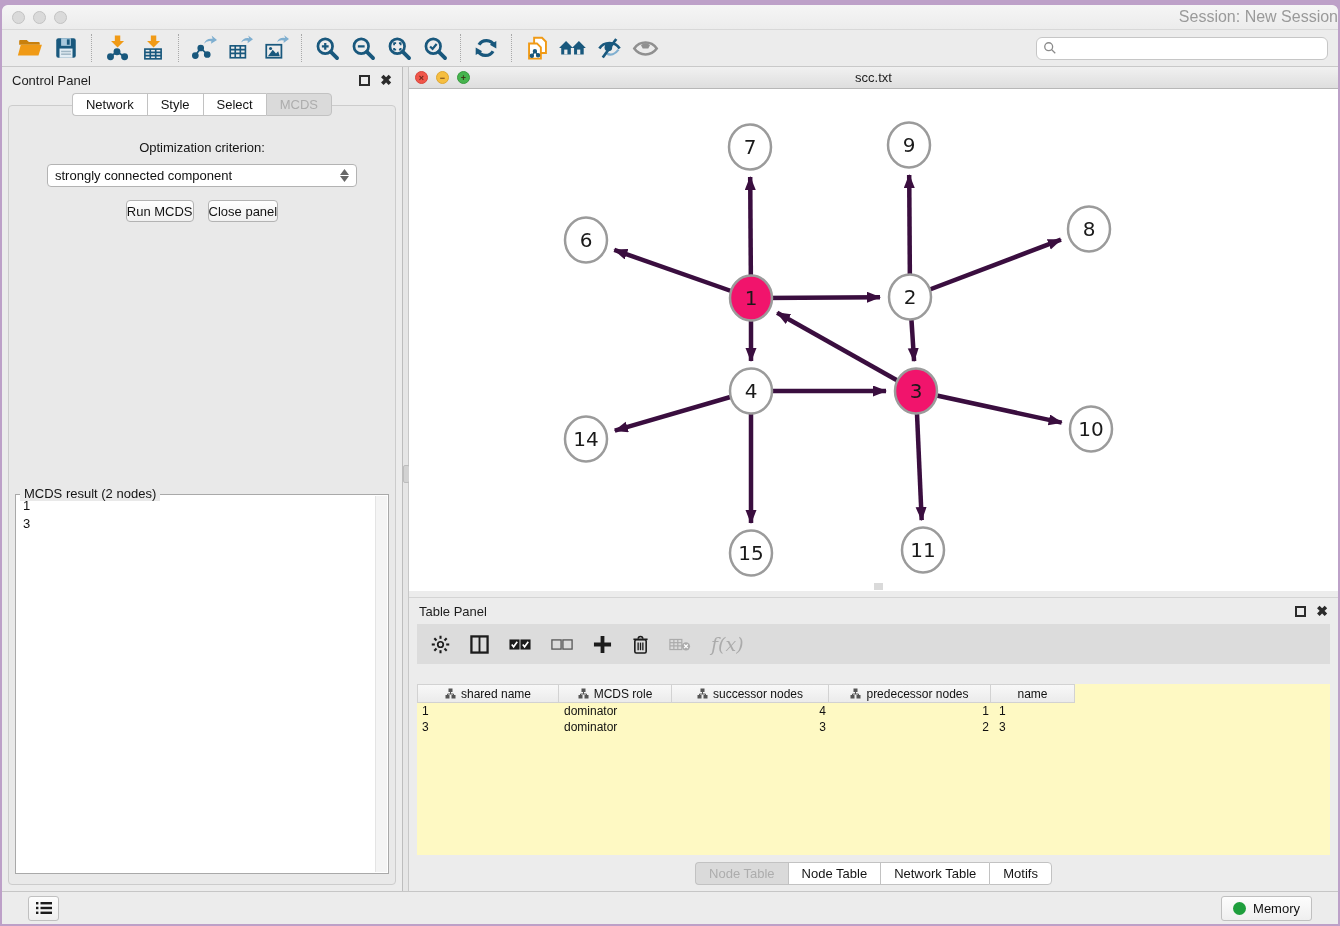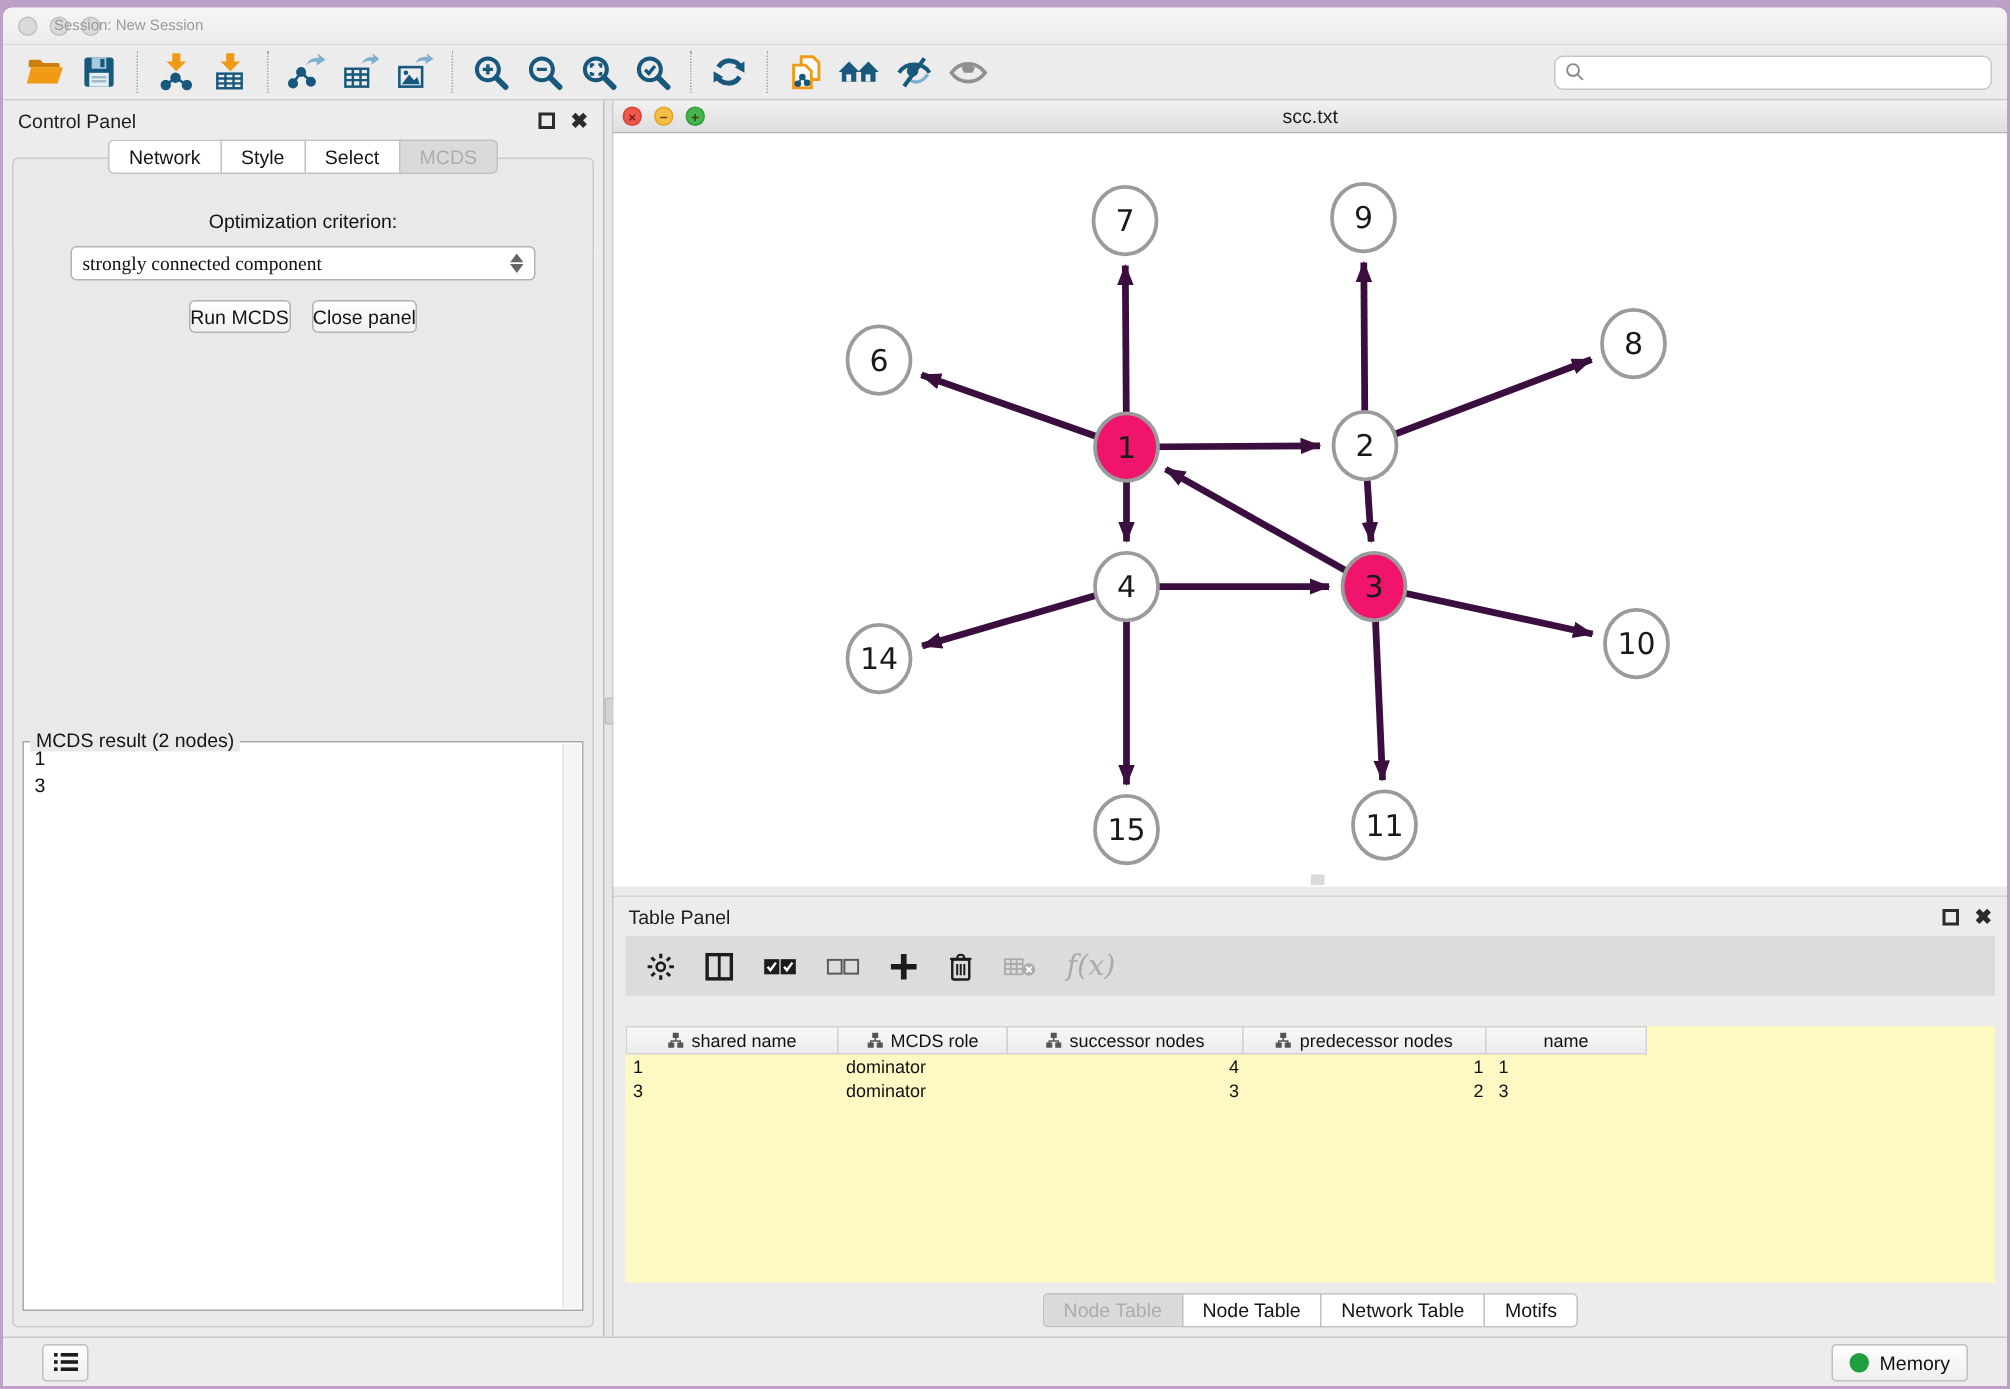--- a/index.html
+++ b/index.html
@@ -6,21 +6,21 @@
   html,body { width:1340px; height:926px; font-family:"Liberation Sans",sans-serif; }
   .frame { width:1340px; height:926px; background:#BDA0C8; padding:5px 2px 2px 2px; }
   .app { width:100%; height:100%; display:flex; flex-direction:column; background:#ECECEC;
          border-radius:6px 6px 0 0; overflow:hidden; }
 
   
   .titlebar { height:25px; background:linear-gradient(#F5F5F5,#ECECEC); border-bottom:1px solid #D8D8D8;
               display:flex; align-items:center; position:relative; border-radius:6px 6px 0 0; }
   .mac-dots { display:flex; gap:8px; margin-left:10px; }
   .mac-dot { width:13px; height:13px; border-radius:50%; background:#DADADA; border:1px solid #C2C2C2; }
-  .titlebar-text { position:absolute; left:0; right:0; text-align:left; font-size:10px; color:#9A9A9A;margin-left:34px; }
+  .titlebar-text { position:absolute; left:0; right:0; text-align:right; font-size:16px; color:#9A9A9A;margin-left:34px; }
 
   
   .toolbar { height:37px; background:#ECECEC; border-bottom:1px solid #C9C9C9;
              display:flex; align-items:center; padding:0 10px; }
   .tb-btn { width:36px; height:30px; display:flex; align-items:center; justify-content:center; }
   .tb-sep { width:0; height:28px; border-left:1px dotted #A9A9A9; margin:0 7px; }
   .searchbox { margin-left:auto; width:292px; height:23px; background:#fff; border:1px solid #C6C6C6;
                border-radius:6px; display:flex; align-items:center; padding:0 6px; }
   .searchbox input { border:none; outline:none; flex:1; font-size:12px; background:transparent; }
 
@@ -37,21 +37,21 @@
   .tab { background:#fff; border:1px solid #C2C2C2; border-right-width:0; padding:3px 13px;
          font-size:13px; color:#141414; }
   .tab:first-child { border-radius:4px 0 0 4px; }
   .tab:last-child  { border-radius:0 4px 4px 0; border-right-width:1px; }
   .tab.selected { background:#DADADA; color:#ADADAD; }
   .cp-body { flex:1; margin:-11px 6px 6px 6px; border:1px solid #CCCCCC; border-radius:4px;
              background:#E9E9E9; display:flex; flex-direction:column; align-items:center;
              padding-top:28px; min-height:0; }
   .opt-label { font-size:13px; color:#141414; margin-top:6px; }
   .selectbox { width:310px; height:23px; margin-top:9px; background:#fff; border:1px solid #B3B3B3;
-               border-radius:4px; display:flex; align-items:center; padding:0 7px; font-size:13px; color:#111;font-family:Liberation Serif, serif; }
+               border-radius:4px; display:flex; align-items:center; padding:0 7px; font-size:13px; color:#111; }
   .spinner { margin-left:auto; display:flex; flex-direction:column; gap:1px; }
   .btn-row { display:flex; gap:14px; margin-top:13px; }
   .btn { height:22px; padding:0 0; background:linear-gradient(#FFFFFF,#F0F0F0);
          border:1px solid #B3B3B3; border-radius:4px; font-size:13px; color:#141414; }
   .cp-spacer { flex:1; }
   .groupbox { position:relative; width:374px; height:380px; margin-bottom:10px;
               border:1px solid #A9A9A9; background:#fff; }
   .groupbox-label { position:absolute; top:-9px; left:4px; background:#E9E9E9; padding:0 4px;
                     font-size:13px; color:#141414; }
   .result-list { position:absolute; inset:2px 14px 2px 2px; overflow:hidden; font-size:13px; color:#111; }
@@ -537,21 +537,21 @@
                   <span class="hdr-icon">
                     <svg width="11" height="11" viewBox="0 0 11 11">
                       <rect x="3.5" y="0.5" width="4" height="3.5" fill="#555"></rect>
                       <path d="M5.5 4 V6 M2.5 8.5 V6 H8.5 V8.5" stroke="#555" fill="none"></path>
                       <rect x="0.5" y="7" width="4" height="3.5" fill="#555"></rect>
                       <rect x="6.5" y="7" width="4" height="3.5" fill="#555"></rect>
                     </svg>
                   </span>
                   <span>predecessor nodes</span>
                 </div>
-                <div class="th-cell" style="width: 108px;">
+                <div class="th-cell" style="width: 85px;">
                   <span>name</span>
                 </div>
               </div>
           <div id="tp-rows">
                 <div class="tr-row">
                   <div class="td-cell" style="width: 142px; text-align: left;">1</div>
                   <div class="td-cell" style="width: 114px; text-align: left;">dominator</div>
                   <div class="td-cell" style="width: 158px; text-align: right;">4</div>
                   <div class="td-cell" style="width: 163px; text-align: right;">1</div>
                   <div class="td-cell" style="width: 85px; text-align: left;">1</div>

